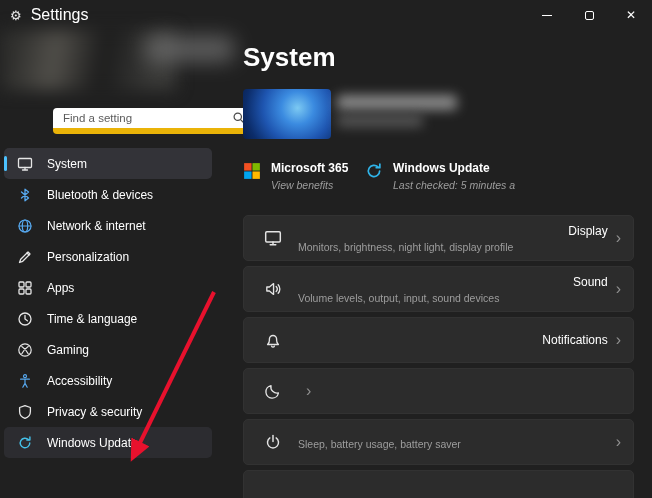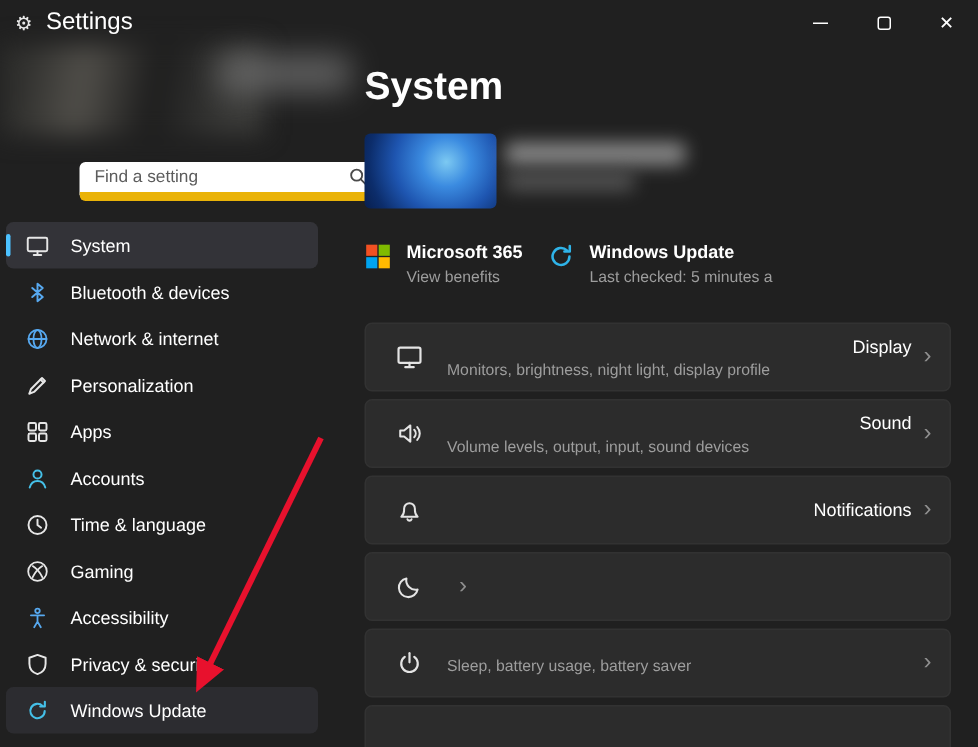--- a/index.html
+++ b/index.html
@@ -60,21 +60,21 @@
     background:radial-gradient(circle at 62% 38%, #7cc9f2 0%, #3b8be0 26%, #1e55b0 55%, #0c2d6b 82%, #081f4e 100%); }
 
   .quick-row { display:flex; margin-top:22px; align-items:center; }
   .quick-item { display:flex; align-items:flex-start; }
   .quick-item.first { width:122px; }
   .quick-icon { width:18px; height:18px; margin-top:1px; flex:0 0 auto; }
   .quick-icon svg { width:18px; height:18px; }
   .qi-update { color:#2fb4e9; }
   .quick-text { margin-left:10px; }
   .quick-title { font-size:12px; font-weight:700; white-space:nowrap; }
-  .quick-sub { font-size:10.5px; color:#9d9d9d; margin-top:4px; white-space:nowrap; }
+  .quick-sub { font-size:10.5px; color:#9d9d9d; margin-top:4px; white-space:nowrap;font-style:italic; }
   .quick-sub.link { cursor:pointer; }
 
   .rows { margin-top:24px; }
   .row-card { height:46px; background:#2c2c2c; border:1px solid #323232; border-radius:5px; margin-bottom:5px;
     display:flex; align-items:center; padding:0 12px 0 14px; cursor:pointer; }
   .row-icon { width:18px; height:18px; color:#e4e4e4; margin:0 16px 0 6px; flex:0 0 auto; }
   .row-icon svg { width:18px; height:18px; }
   .row-text { flex:1; min-width:0; }
   .row-title { font-size:12px;text-align:right; }
   .row-sub { font-size:10.5px; color:#9d9d9d; margin-top:3px; white-space:nowrap; overflow:hidden; }
@@ -167,29 +167,20 @@
         <svg viewBox="0 0 16 16" fill="none" stroke="currentColor" stroke-width="1.3">
           <rect x="2" y="2" width="5" height="5" rx="1"></rect>
             <rect x="9" y="2" width="5" height="5" rx="1"></rect>
           <rect x="2" y="9" width="5" height="5" rx="1"></rect>
             <rect x="9" y="9" width="5" height="5" rx="1"></rect>
         </svg>
       </span>
       <span class="nav-label">Apps</span>
     </div>
 
-    <div class="nav-item">
-      <span class="nav-icon c-teal">
-        <svg viewBox="0 0 16 16" fill="none" stroke="currentColor" stroke-width="1.3" stroke-linecap="round">
-          <circle cx="8" cy="5.3" r="2.7"></circle>
-            <path d="M2.8 14c.8-3 3-4.4 5.2-4.4s4.4 1.4 5.2 4.4"></path>
-        </svg>
-      </span>
-      <span class="nav-label">Accounts</span>
-    </div>
 
     <div class="nav-item">
       <span class="nav-icon">
         <svg viewBox="0 0 16 16" fill="none" stroke="currentColor" stroke-width="1.3" stroke-linecap="round">
           <circle cx="8" cy="8" r="6"></circle>
             <path d="M8 4.5V8l2.4 1.8"></path>
         </svg>
       </span>
       <span class="nav-label">Time &amp; language</span>
     </div>

